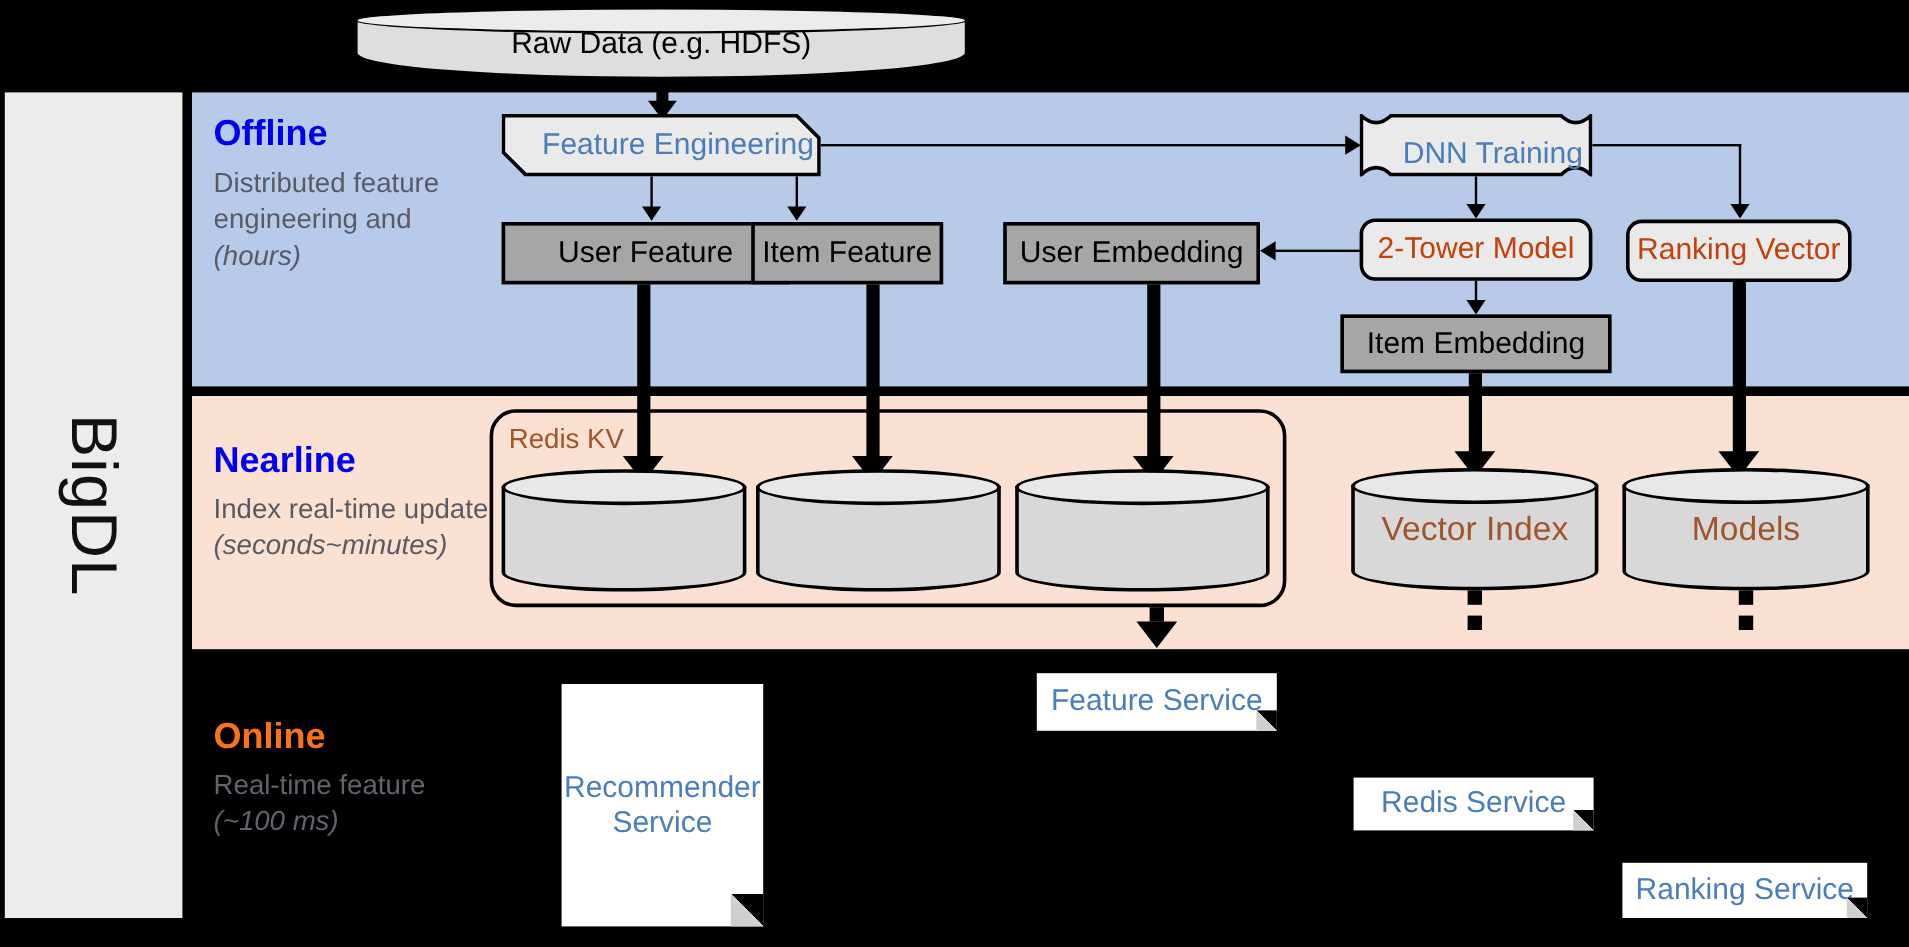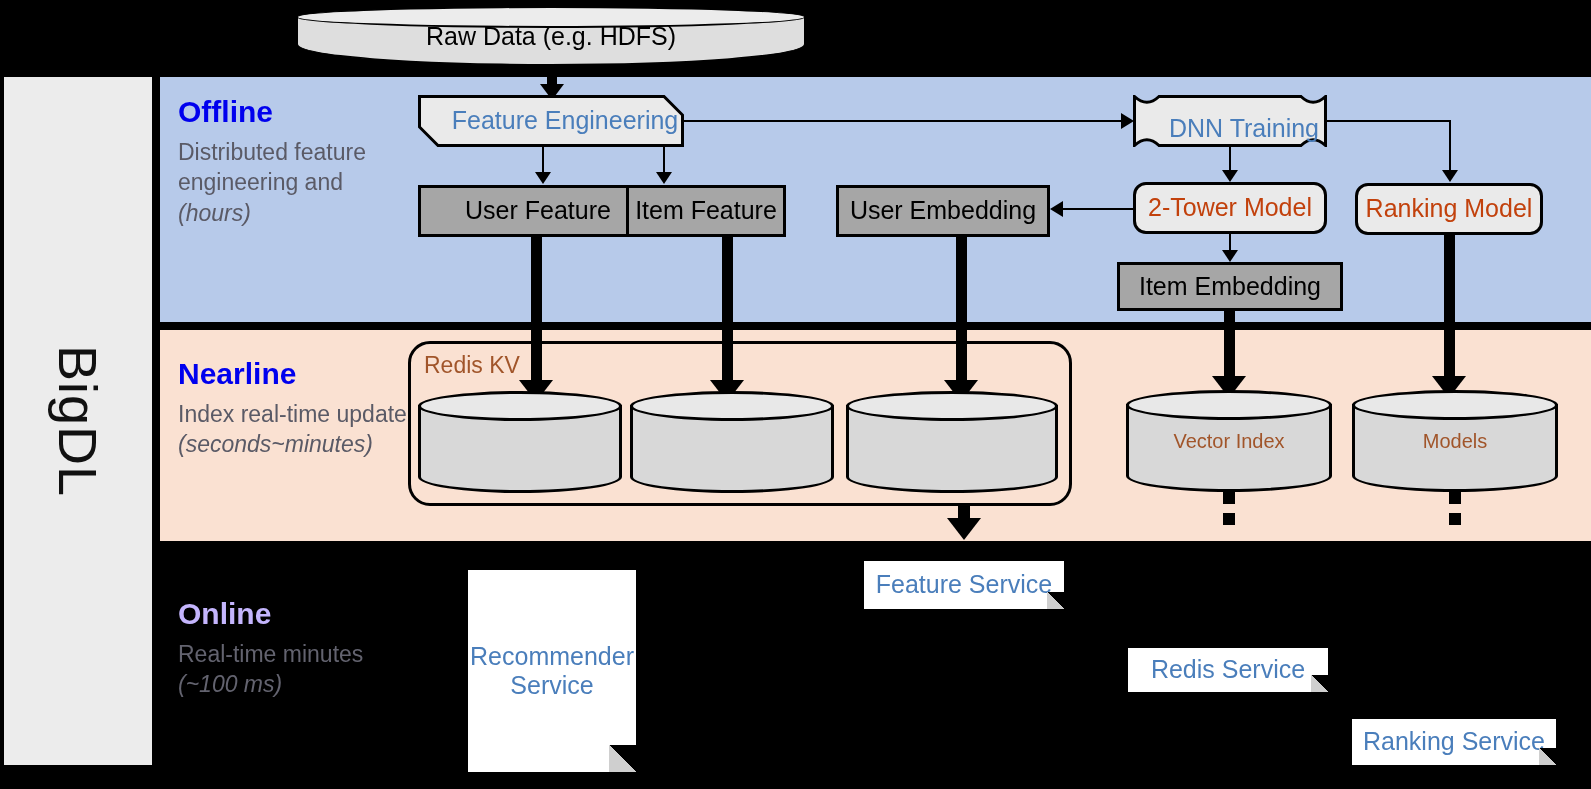--- a/index.html
+++ b/index.html
@@ -18,23 +18,23 @@
   #sidebar-label span{
       transform:rotate(90deg);white-space:nowrap;font-size:54px;color:#111;
       font-family:"Liberation Sans", sans-serif;letter-spacing:1px;}
 
   
   .band-cap{position:absolute;width:230px;}
   .band-cap .ttl{color:#0000ee;font-size:30px;font-weight:bold;margin-bottom:9px;line-height:1.1;}
   .band-cap .sub{color:#5a5a66;font-size:23px;line-height:1.32;}
   .band-cap .sub i{}
   #cap-offline{left:178px;top:95px;}
-  #cap-nearline{left:178px;top:357px;}
+  #cap-nearline{left:178px;top:367px;}
   #cap-online{left:178px;top:597px;}
-  #cap-online .ttl{color:#c4b5fd;}
+  #cap-online .ttl{color:#f97316;}
   #cap-online .sub{color:#63636f;}
 
   
   .nodetext{position:absolute;left:0;top:0;right:0;bottom:0;display:flex;
       align-items:center;justify-content:center;text-align:center;line-height:1.18;}
 
   
   .graybox{position:absolute;background:#a6a6a6;border:3px solid #000;box-sizing:border-box;}
   .graybox .nodetext{color:#000;font-size:25px;}
 
@@ -49,21 +49,21 @@
   
   .notch{border:none;background:none;}
 
   
   .cyl{position:absolute;}
   .cyl .cyl-body{position:absolute;left:0;right:0;top:14px;bottom:0;
       background:#d8d8d8;border:3px solid #000;border-radius:0 0 50% 50%/0 0 16px 16px;box-sizing:border-box;}
   .cyl .cyl-top{position:absolute;left:0;right:0;top:0;height:30px;
       background:#e8e8e8;border:3px solid #000;border-radius:50%;box-sizing:border-box;}
   .cyl .cyl-label{position:absolute;left:0;right:0;top:0;bottom:0;display:flex;
-      align-items:center;justify-content:center;color:#a1552a;font-size:20px;z-index:4;}
+      align-items:center;justify-content:center;color:#a1552a;font-size:28px;z-index:4;}
 
   
   #rawdata{position:absolute;left:296px;top:6px;width:510px;height:60px;}
   #rawdata .rd-body{position:absolute;left:0;right:0;top:10px;bottom:0;background:#dedede;
       border:2px solid #000;border-radius:0 0 50% 50%/0 0 22px 22px;box-sizing:border-box;}
   #rawdata .rd-top{position:absolute;left:0;right:0;top:0;height:22px;background:#ececec;
       border:2px solid #000;border-radius:50%;box-sizing:border-box;}
   #rawdata .rd-label{position:absolute;left:0;right:0;top:0;bottom:0;display:flex;
       align-items:center;justify-content:center;color:#000;font-size:25px;z-index:5;}
 
@@ -112,21 +112,21 @@
     <div class="sub"><span>Distributed feature engineering and </span><i>(hours)</i></div>
   </div>
 
   <div class="band-cap" id="cap-nearline">
     <div class="ttl">Nearline</div>
     <div class="sub"><span>Index real-time update </span><i>(seconds~minutes)</i></div>
   </div>
 
   <div class="band-cap" id="cap-online">
     <div class="ttl">Online</div>
-    <div class="sub"><span>Real-time minutes </span><i>(~100 ms)</i></div>
+    <div class="sub"><span>Real-time feature </span><i>(~100 ms)</i></div>
   </div>
 
   <div id="rawdata">
     <div class="rd-body"></div>
     <div class="rd-top"></div>
     <div class="rd-label">Raw Data (e.g. HDFS)</div>
   </div>
 
   <div class="ln ln-v" style="left:547px;top:66px;width:10px;height:24px;"></div>
   <div class="arrow-d med" style="left:540px;top:84px;"></div>
@@ -164,21 +164,21 @@
   </div>
   <div class="graybox" style="left:1117px;top:262px;width:226px;height:49px;">
     <div class="nodetext">Item Embedding</div>
   </div>
 
   <div class="procbox round" style="left:1133px;top:182px;width:194px;height:52px;">
     <div class="nodetext green-txt">2-Tower Model</div>
   </div>
 
   <div class="procbox round" style="left:1355px;top:183px;width:188px;height:52px;">
-    <div class="nodetext green-txt">Ranking Model</div>
+    <div class="nodetext green-txt">Ranking Vector</div>
   </div>
 
   <div class="ln ln-v" style="left:1229px;top:147px;height:28px;"></div>
   <div class="arrow-d" style="left:1222px;top:170px;"></div>
 
   <div class="ln ln-h" style="left:1327px;top:120px;width:124px;"></div>
   <div class="ln ln-v" style="left:1449px;top:120px;height:53px;"></div>
   <div class="arrow-d" style="left:1442px;top:170px;"></div>
 
   <div class="ln ln-h" style="left:1060px;top:208px;width:75px;"></div>

